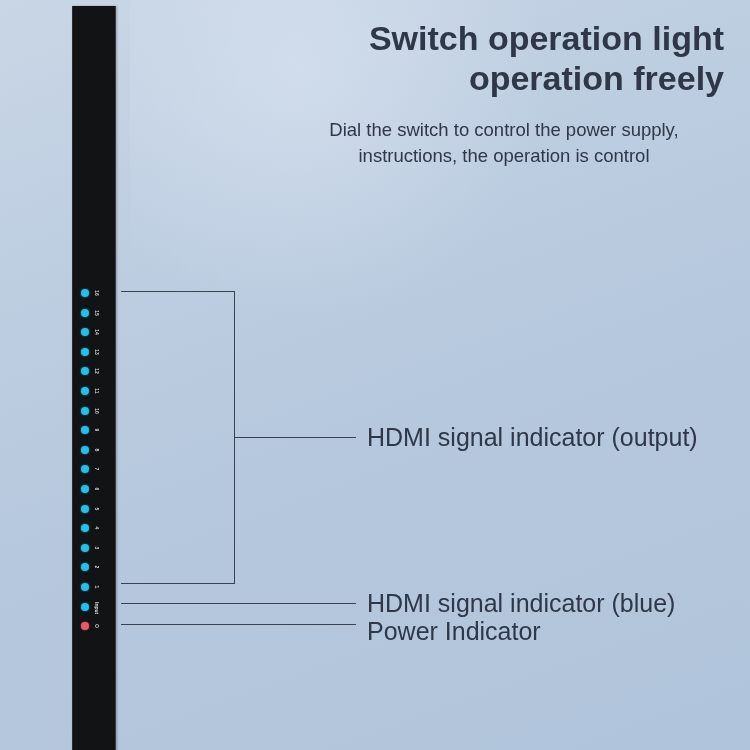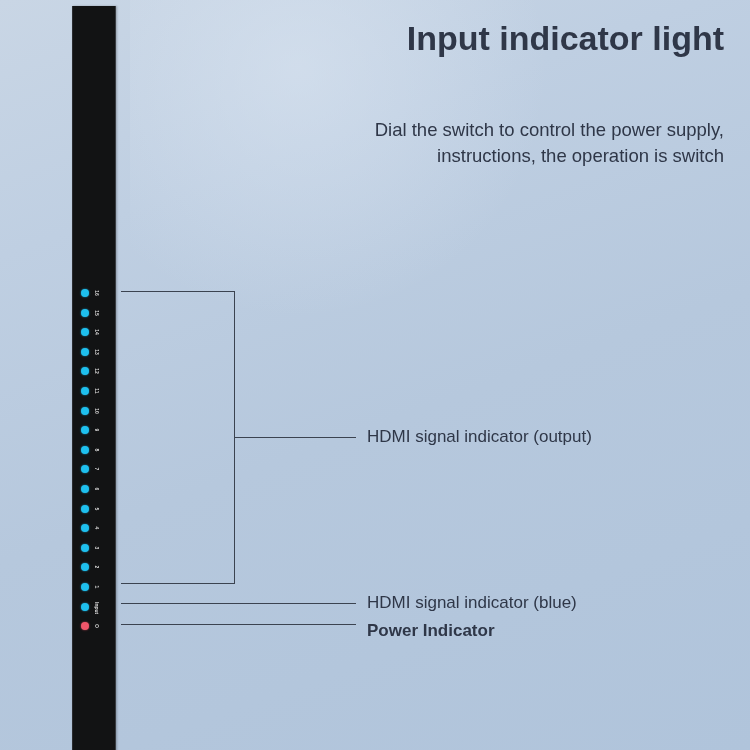--- a/index.html
+++ b/index.html
@@ -30,25 +30,25 @@
       margin-left: 3px; font-size: 5px; color: #d8d8d8; font-weight: bold;
       transform: rotate(90deg); transform-origin: center; width: 10px; text-align: center;
       white-space: nowrap;
     }
     .line { position: absolute; background: #3b4350; }
     .title {
       position: absolute; right: 26px; top: 18px; width: 420px; text-align: right;
       font-size: 34px; font-weight: bold; color: #2f3748; line-height: 40px;
     }
     .desc {
-      position: absolute; right: 26px; top: 117px; width: 440px; text-align: right;
+      position: absolute; right: 26px; top: 117px; width: 440px; text-align: center;
       font-size: 18.5px; color: #2f3748; line-height: 26px;
     }
     .callout {
-      position: absolute; font-size: 17px; color: #2f3748; white-space: nowrap; line-height: 24px;
+      position: absolute; font-size: 25px; color: #2f3748; white-space: nowrap; line-height: 24px;
     }
   </style>
 </head>
 <body>
 
 <div class="glow"></div>
 
 <div class="device" id="device">
     <div class="led-row" style="top: 281px;">
       <span class="led" style="background: rgb(30, 192, 238);"></span>
@@ -125,23 +125,24 @@
   </div>
 
 <div class="line" style="left:121px; top:291px; width:114px; height:1px;"></div>
 <div class="line" style="left:121px; top:583px; width:114px; height:1px;"></div>
 <div class="line" style="left:234px; top:291px; width:1px; height:293px;"></div>
 <div class="line" style="left:234px; top:437px; width:122px; height:1px;"></div>
 <div class="line" style="left:121px; top:603px; width:235px; height:1px;"></div>
 <div class="line" style="left:121px; top:624px; width:235px; height:1px;"></div>
 
 <div class="title">
-  <div>Input indicator light</div>
+  <div>Switch operation light</div>
+  <div>operation freely</div>
 </div>
 
 <div class="desc">
   <div>Dial the switch to control the power supply,</div>
-  <div>instructions, the operation is switch</div>
+  <div>instructions, the operation is control</div>
 </div>
 
 <div class="callout" style="left:367px; top:425px;">HDMI signal indicator (output)</div>
 <div class="callout" style="left:367px; top:591px;">HDMI signal indicator (blue)</div>
-<div class="callout" style="left:367px; top:619px;font-weight:bold;">Power Indicator</div>
+<div class="callout" style="left:367px; top:619px;">Power Indicator</div>
 
 </body></html>

